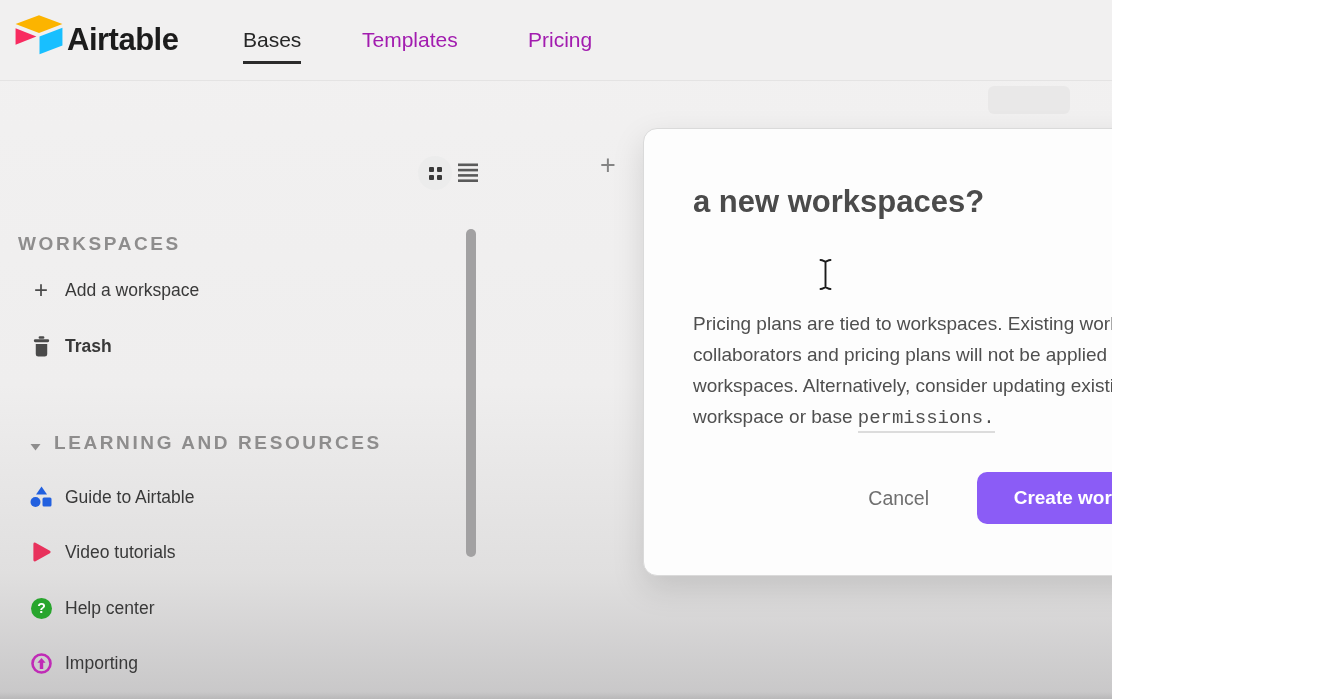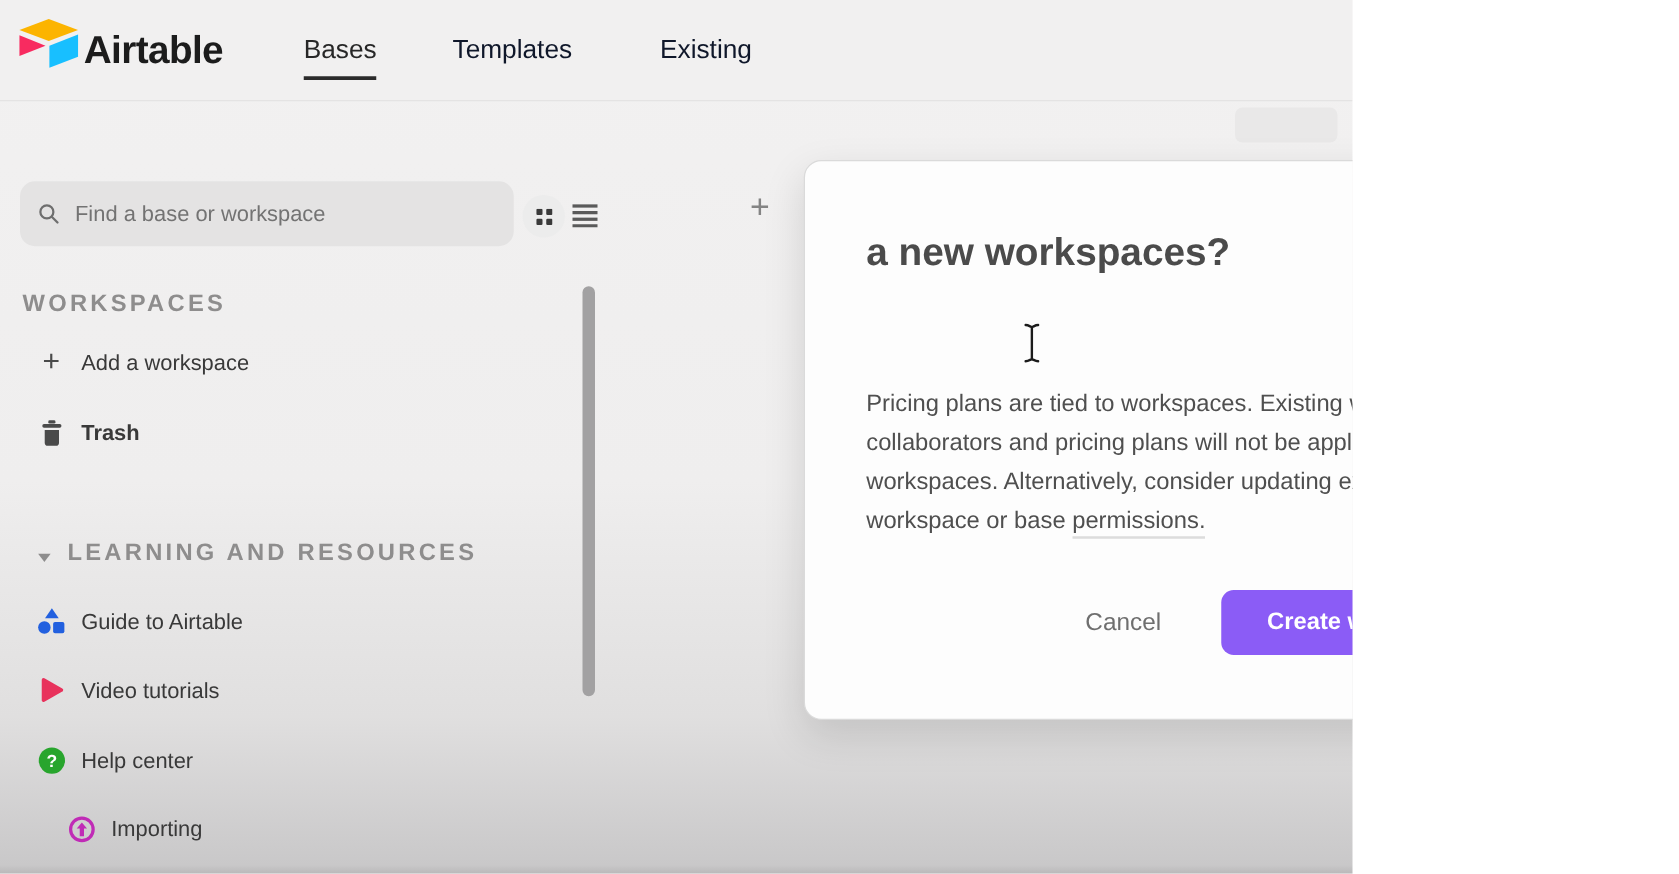--- a/index.html
+++ b/index.html
@@ -1,58 +1,58 @@
 <!DOCTYPE html>
 <html><head>
 <meta charset="utf-8">
 <style>
   html,body{margin:0;padding:0;}
   body{font-family:"Liberation Sans",sans-serif;-webkit-font-smoothing:antialiased;}
   .screen{position:relative;width:1082px;height:699px;overflow:hidden;
-          background:linear-gradient(180deg,#f2f1f1 0%,#efeeee 55%,#e0dfdf 82%,#c9c8c9 99%,#b9b8b9 100%);}
+          background:linear-gradient(180deg,#f2f1f1 0%,#efeeee 55%,#e0dfdf 82%,#c9c8c9 99%,#b9b8b9 100%);padding-left:30px;}
 
   
   .topnav{position:absolute;top:0;left:0;width:100%;height:80px;background:#f1f0f0;border-bottom:1px solid #e4e3e3;}
   .logo{position:absolute;left:14px;top:14px;}
   .brand{position:absolute;left:67px;top:22px;font-size:31px;font-weight:700;color:#1c1c1c;letter-spacing:-0.5px;}
-  .navitem{position:absolute;top:28px;font-size:21px;color:#0f172a;cursor:pointer;}
+  .navitem{position:absolute;top:28px;font-size:21px;color:#a21caf;cursor:pointer;}
   .navitem.active{color:#272727;font-weight:500;padding-bottom:9px;border-bottom:3px solid #2b2b2b;}
   .nav-bases{left:243px;text-align:right;} .nav-templates{left:362px;} .nav-universe{left:528px;}
 
   
   .search-pill{position:absolute;left:16px;top:145px;width:395px;height:52px;background:#e4e3e3;border-radius:12px;display:flex;align-items:center;padding:0 14px;box-sizing:border-box;}
   .search-pill svg{flex:0 0 auto;margin-right:10px;}
   .search-input{border:none;outline:none;background:transparent;font-family:"Liberation Sans",sans-serif;font-size:17.5px;color:#4c4c4c;width:100%;}
   .search-input::placeholder{color:#737373;opacity:1;}
   .view-grid{position:absolute;left:418px;top:156px;width:34px;height:34px;border-radius:50%;background:#ececec;display:flex;align-items:center;justify-content:center;cursor:pointer;}
   .view-list{position:absolute;left:457px;top:162px;width:22px;height:20px;cursor:pointer;}
 
   .side-heading{position:absolute;left:18px;font-size:19px;font-weight:700;letter-spacing:2.6px;color:#8e8d8d;}
   .ws-heading{top:233px;}
   .learn-heading{top:432px;left:54px;}
   .caret{position:absolute;left:30px;top:437px;}
 
   .side-row{position:absolute;left:0;width:460px;height:32px;display:flex;align-items:center;cursor:pointer;}
   .side-row .ic{position:absolute;left:29px;width:24px;display:flex;justify-content:center;}
   .side-row .lbl{position:absolute;left:65px;font-size:17.5px;color:#393939;}
   .row-add{top:274px;} .row-trash{top:330px;font-weight:bold;}
-  .row-guide{top:481px;} .row-video{top:536px;} .row-help{top:592px;} .row-import{top:647px;margin-left:24px;}
+  .row-guide{top:481px;} .row-video{top:536px;} .row-help{top:592px;} .row-import{top:647px;}
   .plus-glyph{font-size:24px;font-weight:500;color:#4a4a4a;line-height:22px;}
 
   .scrollbar{position:absolute;left:466px;top:229px;width:10px;height:328px;background:#a2a1a2;border-radius:5px;cursor:pointer;}
 
   
   .main-plus{position:absolute;left:600px;top:150px;font-size:27px;color:#848484;cursor:pointer;}
   .ghost-box{position:absolute;left:988px;top:86px;width:82px;height:28px;background:#e9e8e8;border-radius:6px;}
 
   
   .modal{position:absolute;left:643px;top:128px;width:625px;height:448px;background:#fdfdfd;border:1px solid #dadada;border-radius:14px;box-shadow:0 12px 32px rgba(0,0,0,0.13);box-sizing:border-box;}
   .modal-title{position:absolute;left:49px;top:52px;width:540px;font-size:31px;line-height:41px;font-weight:700;color:#4b4b4b;}
   .modal-body{position:absolute;left:49px;top:160px;width:495px;font-size:19px;line-height:31px;color:#4f4f4f;}
-  .perm{border-bottom:2px solid #dcdcdc;padding-bottom:2px;cursor:pointer;}
+  .perm{border-bottom:2px solid #dcdcdc;padding-bottom:2px;cursor:pointer;font-family:Liberation Mono, monospace;}
   .modal-actions{position:absolute;right:54px;top:343px;height:52px;display:flex;align-items:center;gap:40px;}
   .btn-cancel{font-size:19.5px;color:#6f6f6f;background:none;border:none;font-family:"Liberation Sans",sans-serif;cursor:pointer;padding:4px 8px;}
   .btn-confirm{width:236px;height:52px;border:none;border-radius:10px;background:#8b5cf6;color:#ffffff;font-size:19px;font-weight:700;font-family:"Liberation Sans",sans-serif;cursor:pointer;}
 
   .text-cursor{position:absolute;left:818px;top:258px;}
 </style>
 </head>
 <body>
 
 <div class="screen">
@@ -61,30 +61,23 @@
     <span class="logo">
       <svg width="50" height="44" viewBox="0 0 48 42">
         <polygon points="24,1 46.5,9.5 24,18 1.5,9.5" fill="#fcb400"></polygon>
         <polygon points="1.5,13.5 21.5,21.5 1.5,29.5" fill="#f82b60"></polygon>
         <polygon points="24.5,21.5 46.5,13 46.5,30 24.5,38.5" fill="#18bfff"></polygon>
       </svg>
     </span>
     <span class="brand">Airtable</span>
     <span class="navitem active nav-bases">Bases</span>
     <span class="navitem nav-templates">Templates</span>
-    <span class="navitem nav-universe">Existing</span>
+    <span class="navitem nav-universe">Pricing</span>
   </div>
 
-  <div class="search-pill">
-    <svg width="18" height="18" viewBox="0 0 18 18">
-      <circle cx="7.5" cy="7.5" r="5.2" fill="none" stroke="#6e6e6e" stroke-width="1.8"></circle>
-      <line x1="11.6" y1="11.6" x2="16" y2="16" stroke="#6e6e6e" stroke-width="1.8" stroke-linecap="round"></line>
-    </svg>
-    <input class="search-input" type="text" placeholder="Find a base or workspace" style="">
-  </div>
 
   <div class="view-grid">
     <svg width="13" height="13" viewBox="0 0 13 13">
       <rect x="0" y="0" width="5" height="5" rx="1" fill="#3a3a3a"></rect>
       <rect x="8" y="0" width="5" height="5" rx="1" fill="#3a3a3a"></rect>
       <rect x="0" y="8" width="5" height="5" rx="1" fill="#3a3a3a"></rect>
       <rect x="8" y="8" width="5" height="5" rx="1" fill="#3a3a3a"></rect>
     </svg>
   </div>
   <div class="view-list">

